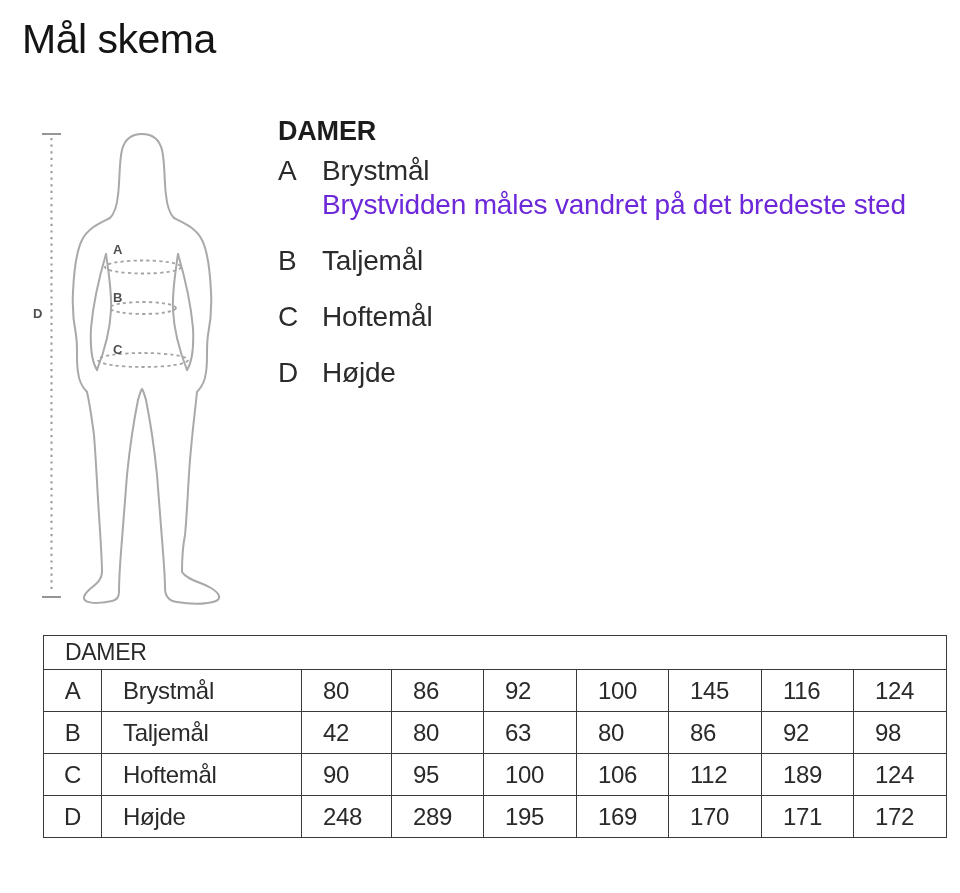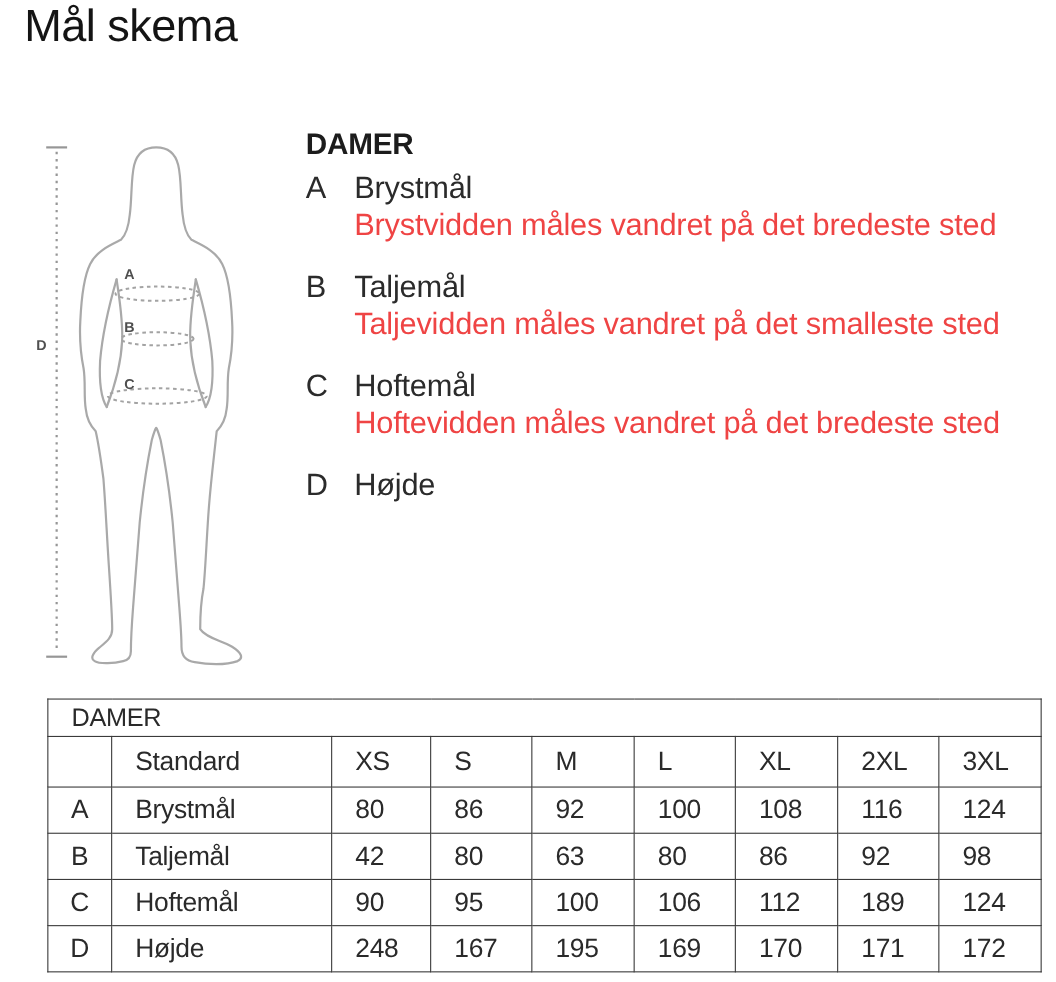--- a/index.html
+++ b/index.html
@@ -12,21 +12,21 @@
     height: 893px;
     position: relative;
     overflow: hidden;
     font-family: "Liberation Sans", sans-serif;
     color: #262626;
   }
   
   .page-title {
     position: absolute;
     left: 22px;
-    top: 0;
+    top: 16px;
     margin: 0;
     font-size: 41px;
     font-weight: 500;
     letter-spacing: -0.5px;
     color: #141414;
   }
   
   .figure-wrap {
     position: absolute;
     left: 30px;
@@ -58,21 +58,21 @@
     color: #2b2b2b;
   }
   .legend-item .letter {
     width: 44px;
     flex: 0 0 44px;
   }
   .legend-item .desc {
     margin-left: 44px;
     font-size: 28px;
     line-height: 34px;
-    color: #ef4444;
+    color: #6d28d9;
   }
   
   .size-table {
     position: absolute;
     left: 43px;
     top: 635px;
     width: 903px;
     border-collapse: collapse;
     table-layout: fixed;
     font-size: 24px;
@@ -195,29 +195,27 @@
       <span class="term">Brystmål</span>
     </div>
     <div class="desc">Brystvidden måles vandret på det bredeste sted</div>
   </div>
 
   <div class="legend-item">
     <div class="term-row">
       <span class="letter">B</span>
       <span class="term">Taljemål</span>
     </div>
-    <div class="desc">Taljevidden måles vandret på det smalleste sted</div>
   </div>
 
   <div class="legend-item">
     <div class="term-row">
       <span class="letter">C</span>
       <span class="term">Hoftemål</span>
     </div>
-    <div class="desc">Hoftevidden måles vandret på det bredeste sted</div>
   </div>
 
   <div class="legend-item">
     <div class="term-row">
       <span class="letter">D</span>
       <span class="term">Højde</span>
     </div>
   </div>
 </div>
 
@@ -230,39 +228,28 @@
     <col style="width:93px">
       <col style="width:92px">
       <col style="width:93px">
       <col style="width:92px">
     <col style="width:93px">
   </colgroup>
   <tbody>
     <tr class="t-caption">
       <td colspan="9">DAMER</td>
     </tr>
-    <tr class="t-head">
-      <th></th>
-      <th>Standard</th>
-      <th>XS</th>
-      <th>S</th>
-      <th>M</th>
-      <th>L</th>
-      <th>XL</th>
-      <th>2XL</th>
-      <th>3XL</th>
-    </tr>
     <tr class="t-row">
       <td class="letter-cell">A</td>
       <td>Brystmål</td>
       <td>80</td>
       <td>86</td>
       <td>92</td>
       <td>100</td>
-      <td>108</td>
+      <td>145</td>
       <td>116</td>
       <td>124</td>
     </tr>
     <tr class="t-row">
       <td class="letter-cell">B</td>
       <td>Taljemål</td>
       <td>42</td>
       <td>80</td>
       <td>63</td>
       <td>80</td>
@@ -278,21 +265,21 @@
       <td>100</td>
       <td>106</td>
       <td>112</td>
       <td>189</td>
       <td>124</td>
     </tr>
     <tr class="t-row">
       <td class="letter-cell">D</td>
       <td>Højde</td>
       <td>248</td>
-      <td>167</td>
+      <td>289</td>
       <td>195</td>
       <td>169</td>
       <td>170</td>
       <td>171</td>
       <td>172</td>
     </tr>
   </tbody>
 </table>
 
 </body></html>

